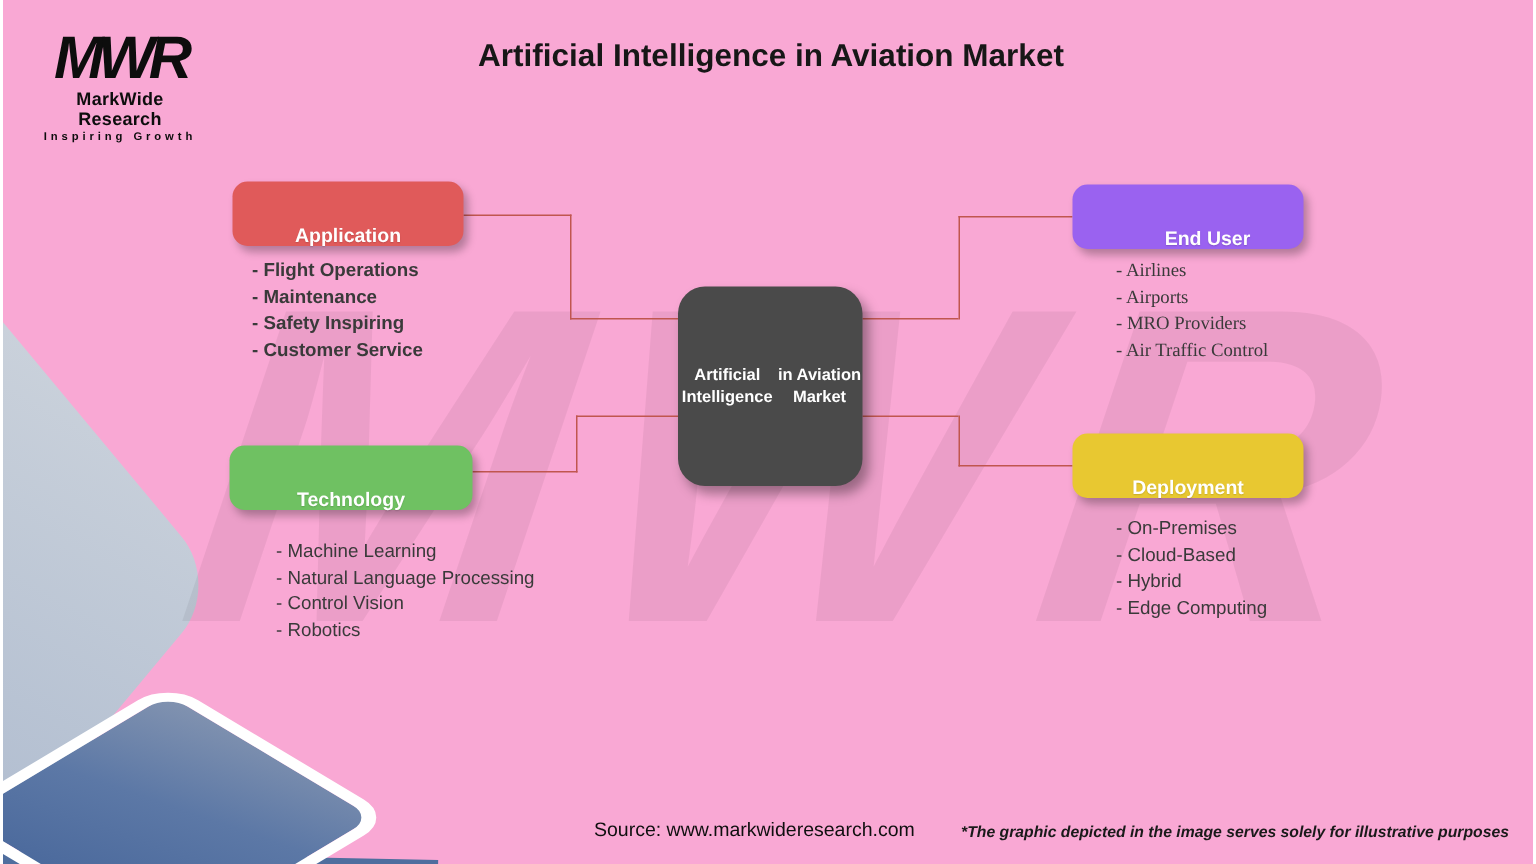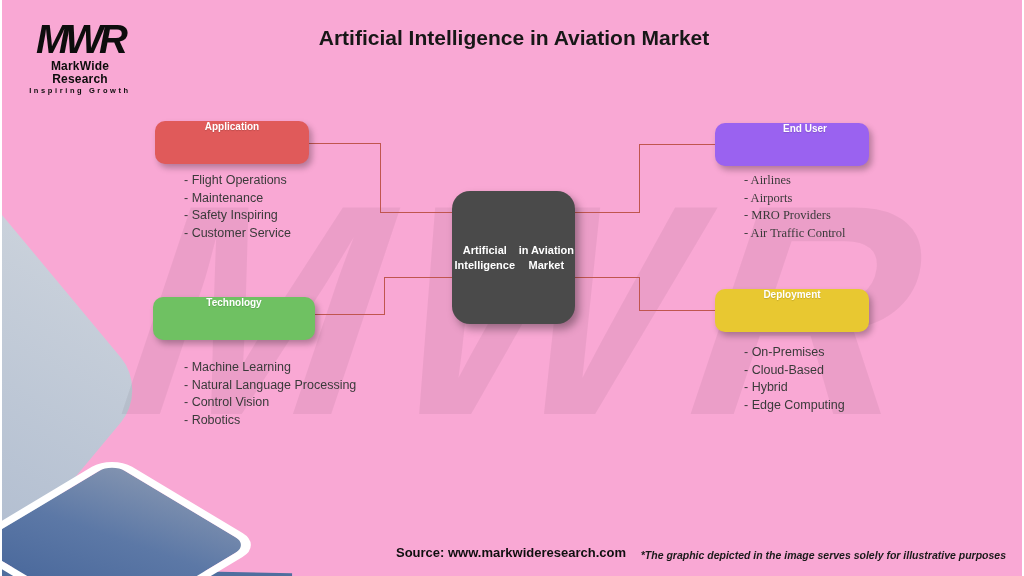--- a/index.html
+++ b/index.html
@@ -39,35 +39,35 @@
   .logo-name{ font-weight:800; font-size:12px; line-height:13px; letter-spacing:0.2px; }
   .logo-tagline{ font-weight:700; font-size:7.5px; line-height:9px; letter-spacing:2.6px; }
   
   .title{
     position:absolute; left:0; top:26px; width:1024px; text-align:center;
     font-weight:800; font-size:21px; color:#171717; z-index:6;
   }
   
   .cat-box{
     position:absolute; width:154px; height:43px; border-radius:10px;
-    display:flex; align-items:flex-start; justify-content:center;
-    color:#fff; font-weight:700; font-size:10px;
+    display:flex; align-items:flex-end; justify-content:center;
+    color:#fff; font-weight:700; font-size:13px;
     box-shadow:3px 4px 6px rgba(0,0,0,0.28);
     text-shadow:0 1px 1px rgba(0,0,0,0.15);
     z-index:5;
   }
   .box-application{ left:153px; top:121px; }
   .box-enduser   { left:713px; top:123px; }
   .box-technology{ left:151px; top:297px; width:162px; }
   .box-deployment{ left:713px; top:289px; }
   
   .items{
     position:absolute; font-size:12.5px; line-height:17.6px; color:#3a3a3a; z-index:5;
   }
-  .items-application{ left:182px; top:172px; }
+  .items-application{ left:166px; top:172px;font-weight:bold; }
   .items-enduser   { left:742px; top:172px;font-family:Liberation Serif, serif; }
   .items-technology{ left:182px; top:359px; }
   .items-deployment{ left:742px; top:344px; }
   
   .center-node{
     position:absolute; left:450px; top:191px; width:123px; height:133px;
     border-radius:18px; background:var(--center-box,#4a4a4a);
     box-shadow:4px 5px 8px rgba(0,0,0,0.35);
     display:flex; flex-direction:row; align-items:center; justify-content:center;
     color:#fff; font-weight:700; font-size:11px; line-height:15px; text-align:center;
@@ -82,21 +82,21 @@
   .c-t-v { left:382px; top:277px; width:1px;  height:38px; }
   .c-t-h2{ left:382px; top:277px; width:68px; height:1px; }
   .c-e-h1{ left:573px; top:212px; width:64px; height:1px; }
   .c-e-v { left:637px; top:144px; width:1px;  height:69px; }
   .c-e-h2{ left:637px; top:144px; width:76px; height:1px; }
   .c-d-h1{ left:573px; top:277px; width:64px; height:1px; }
   .c-d-v { left:637px; top:277px; width:1px;  height:34px; }
   .c-d-h2{ left:637px; top:310px; width:76px; height:1px; }
   
   .source{
-    position:absolute; left:394px; top:545px; font-weight:700; font-size:13px; color:#0f0f0f; z-index:6;
+    position:absolute; left:394px; top:545px; font-weight:400; font-size:13px; color:#0f0f0f; z-index:6;
   }
   .disclaimer{
     position:absolute; right:16px; top:549px; font-weight:700; font-style:italic;
     font-size:10.5px; color:#1a1a1a; z-index:6;
   }
 </style>
 </head>
 <body>
 
 <div class="stage">

